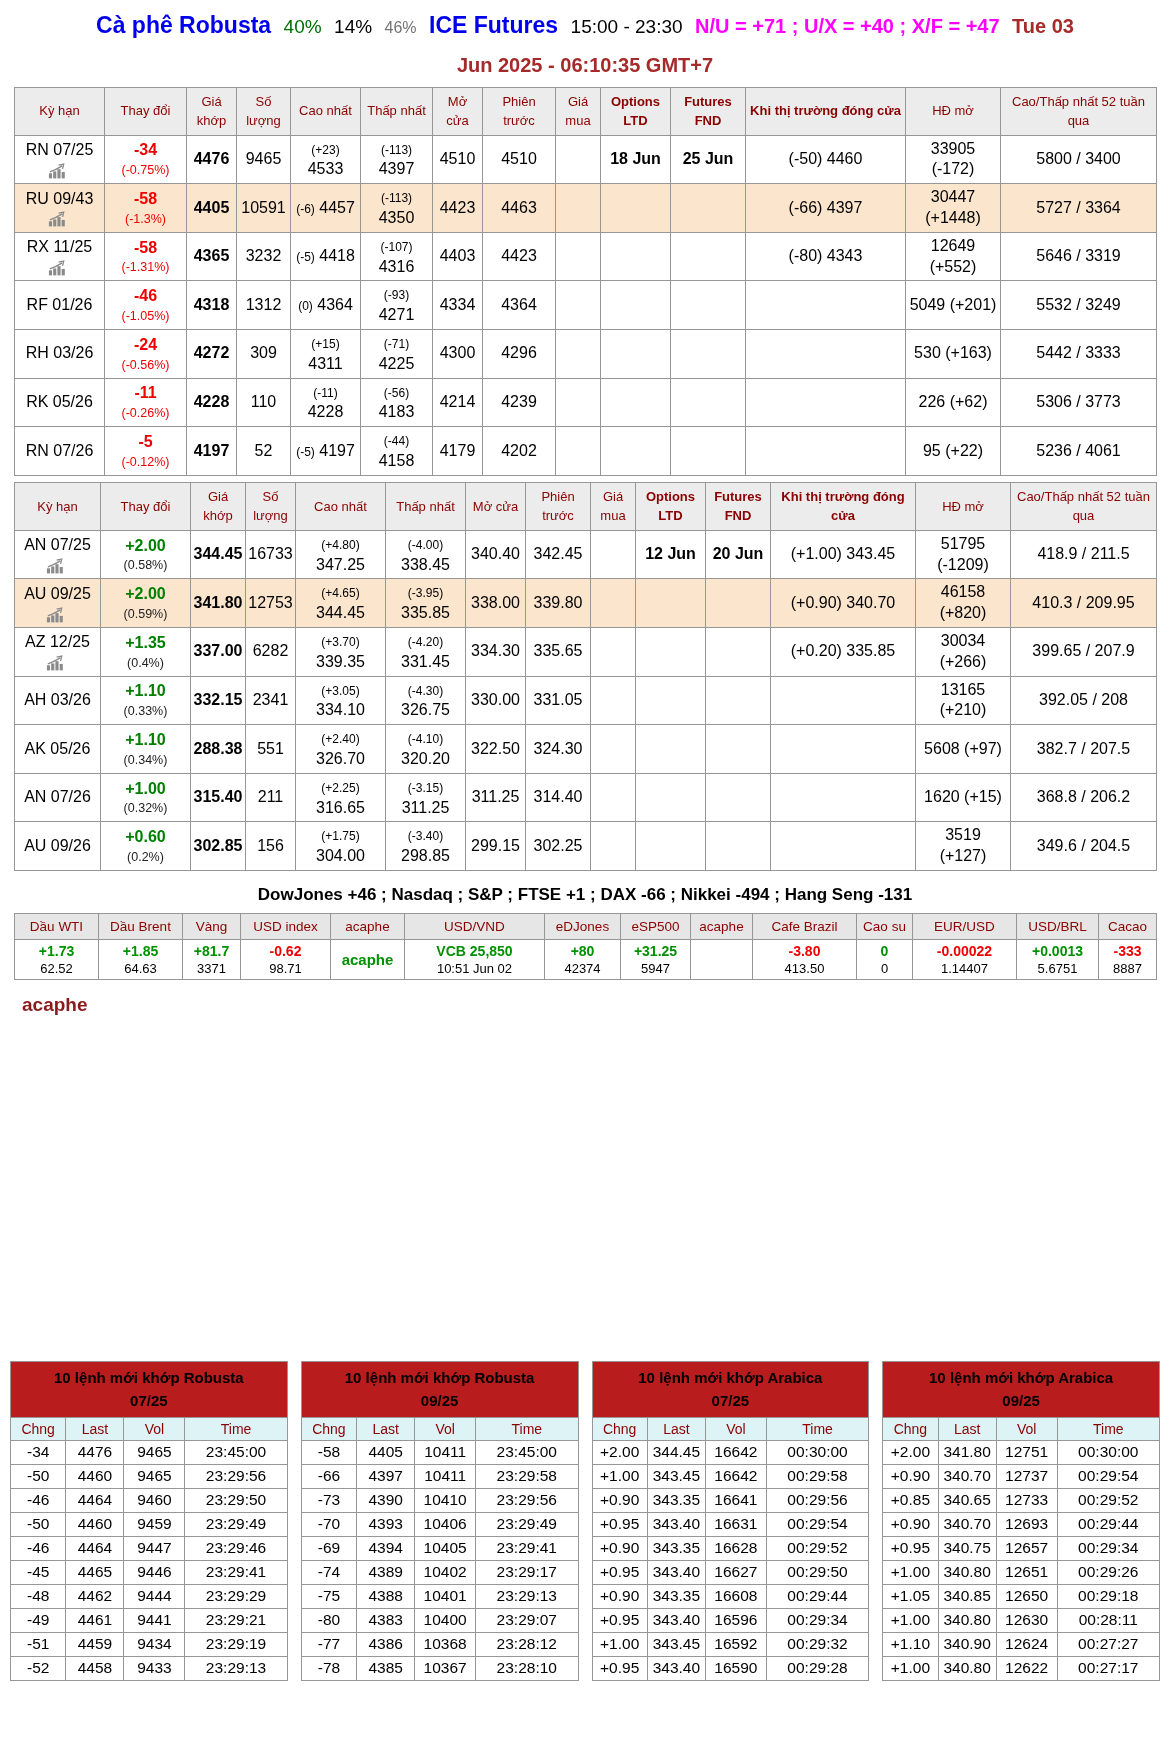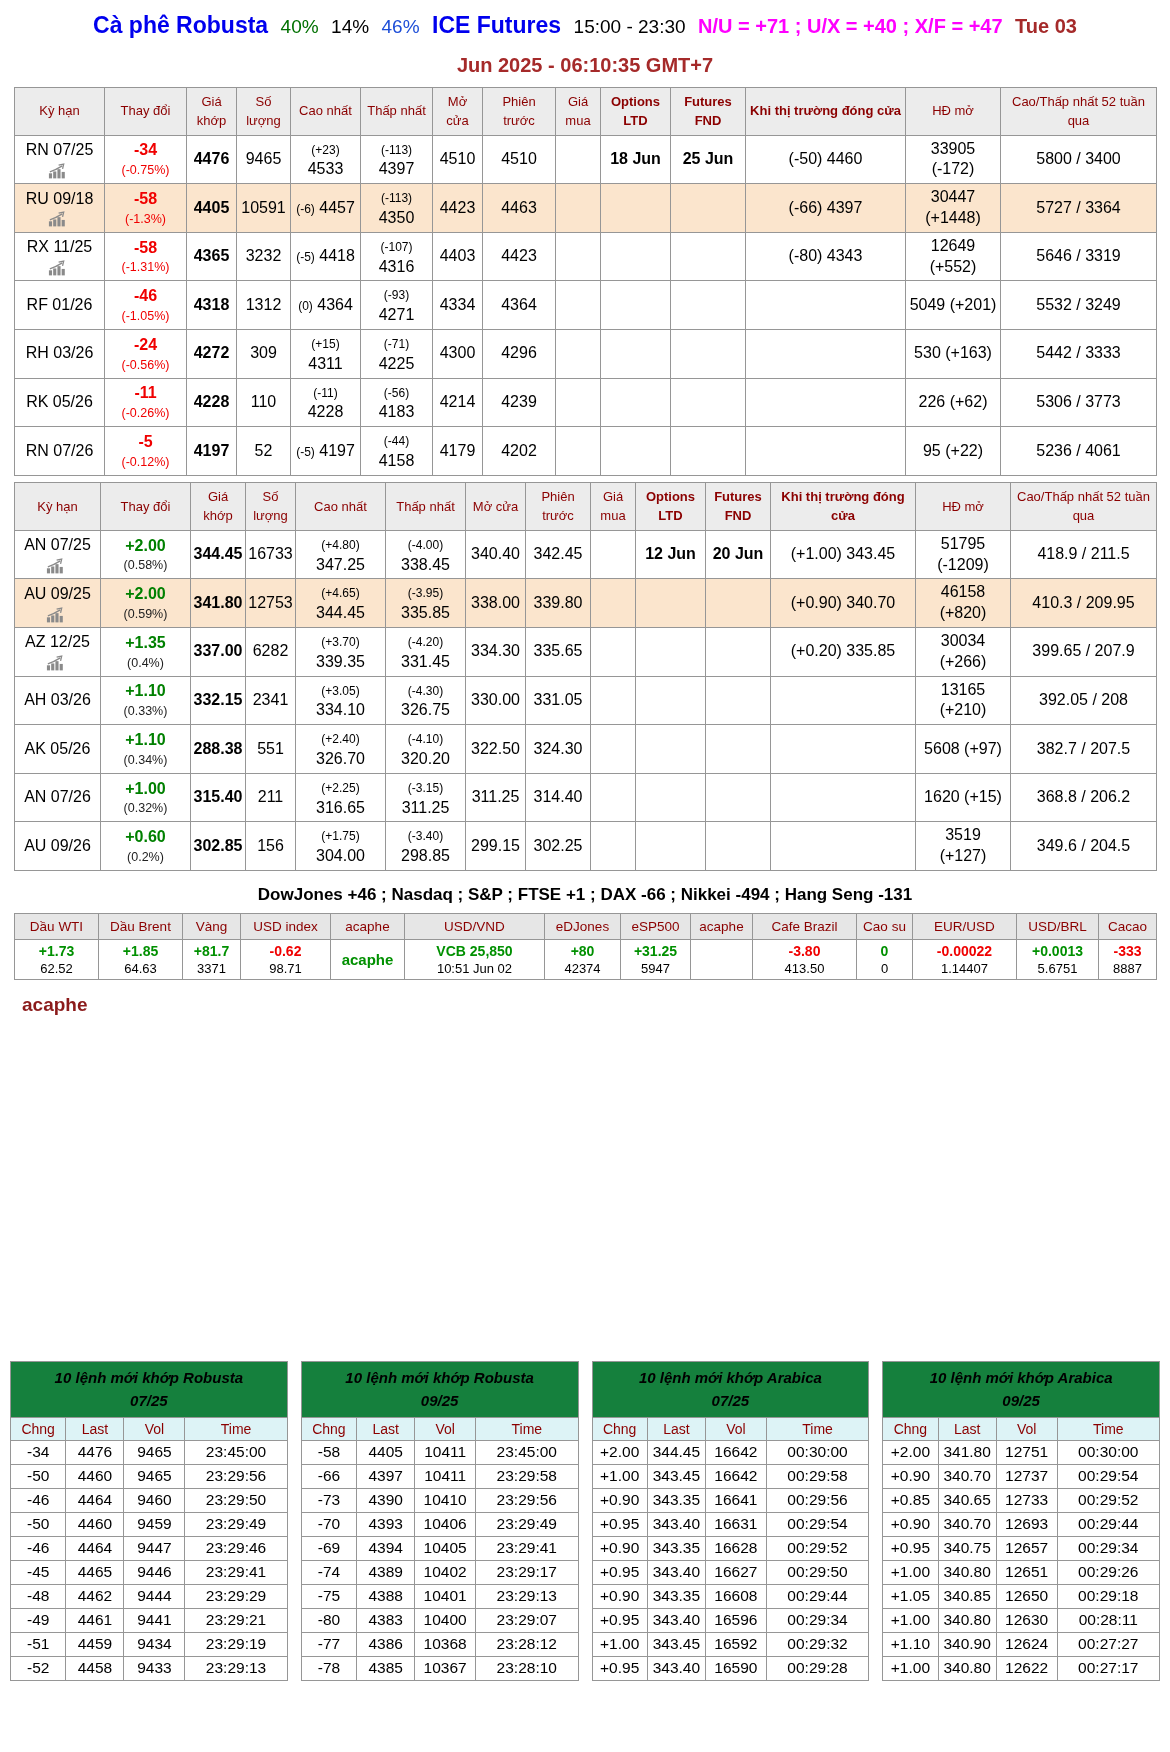--- a/index.html
+++ b/index.html
@@ -5,21 +5,21 @@
   html,body{margin:0;padding:0;background:#fff;}
   body{width:1170px;font-family:"Liberation Sans", sans-serif;color:#000;}
   .page{width:1170px;}
 
   
   .hline{ text-align:center; line-height:1.9; padding-top:4px;}
   .hline .t-coffee{color:#0000ee;font-weight:bold;font-size:23px;}
   .hline .t-exch{color:#0000ee;font-weight:bold;font-size:23px;}
   .hline .t-green{color:#007000;font-size:19px;}
   .hline .t-black{color:#000;font-size:19px;}
-  .hline .t-red{color:#1d4ed8;font-size:19px;text-align:right;}
+  .hline .t-red{color:#737373;font-size:16px;text-align:right;}
   .hline .t-hours{color:#000;font-size:19px;}
   .hline .t-mag{color:#ff00ff;font-weight:bold;font-size:20px;}
   .hline .t-brown{color:#a52a2a;font-weight:bold;font-size:20px;}
   .hline span{margin:0 4px;}
   .dateline{ text-align:center;color:#a52a2a;font-weight:bold;font-size:20px;padding:6px 0 8px 0;}
 
   
   table.main{border-collapse:collapse;margin:2px 14px 6px 14px;width:1142px;table-layout:fixed;}
   table.main th{ background:#ececec;color:#8b0000;font-weight:normal;font-size:13px;
     border:1px solid #969696;padding:4px 2px;line-height:1.5;}
@@ -51,22 +51,22 @@
   .snap .l1.up{color:#009000;text-align:center;}
   .snap .l1.down{color:#f00000;}
   .snap .l2{font-size:13px;color:#000;margin-top:2px;}
   .snap .brand-cell{color:#009000;font-weight:bold;font-size:15px;}
 
   .brand-note{color:#8b1a1a;font-weight:bold;font-size:19px;margin:14px 0 0 22px;}
 
   
   .orders{display:flex;gap:13px;margin:345px 10px 0 10px;}
   table.ord{border-collapse:collapse;table-layout:fixed;flex:1;}
-  table.ord th.title{ border:1px solid #969696;font-style:italic;font-weight:bold;font-size:15px;
-    color:#000;background:#15803d;padding:4px 2px;line-height:1.55;white-space:pre-line;}
+  table.ord th.title{ border:1px solid #969696;font-weight:bold;font-size:15px;
+    color:#000;background:#b91c1c;padding:4px 2px;line-height:1.55;white-space:pre-line;}
   table.ord th.col{ background:#ddf3f6;color:#8b0000;font-weight:normal;font-size:14px;
     border:1px solid #969696;padding:3px 1px;}
   table.ord td{border:1px solid #969696;text-align:center;font-size:15.5px;padding:2.5px 1px;}
 </style>
 </head>
 <body>
 
 <div class="page">
 
   <div class="hline">
@@ -134,21 +134,21 @@
           <td class="c-open">4510</td>
           <td class="c-prev">4510</td>
           <td class="c-bid"></td>
           <td class="c-opt">18 Jun</td>
           <td class="c-fnd">25 Jun</td>
           <td class="c-close">(-50) 4460</td>
           <td class="c-oi">33905<br>(-172)</td>
           <td class="c-range">5800 / 3400</td>
         </tr>
         <tr class="hl">
-          <td class="c-sym"><div class="symtxt">RU 09/18</div><div class="icon-wrap"><svg width="24" height="16" viewBox="0 0 26 17" aria-hidden="true">
+          <td class="c-sym"><div class="symtxt">RU 09/43</div><div class="icon-wrap"><svg width="24" height="16" viewBox="0 0 26 17" aria-hidden="true">
                 <rect x="1" y="11" width="3.4" height="5.5" fill="#8a8a8a"></rect>
                 <rect x="5.6" y="9" width="3.4" height="7.5" fill="#8a8a8a"></rect>
                 <rect x="10.2" y="6.5" width="3.4" height="10" fill="#8a8a8a"></rect>
                 <rect x="14.8" y="9.5" width="3.4" height="7" fill="#8a8a8a"></rect>
                 <path d="M2 9.5 Q9 7 15.5 3" stroke="#8a8a8a" stroke-width="1.4" fill="none"></path>
                 <path d="M11.5 2.2 L17 1 L15.8 6.3" stroke="#8a8a8a" stroke-width="1.4" fill="none"></path>
               </svg></div></td>
           <td class="c-chg"><div class="down"><div class="chgv">-58</div><div class="chgp">(-1.3%)</div></div></td>
           <td class="c-last">4405</td>
           <td class="c-vol">10591</td>

